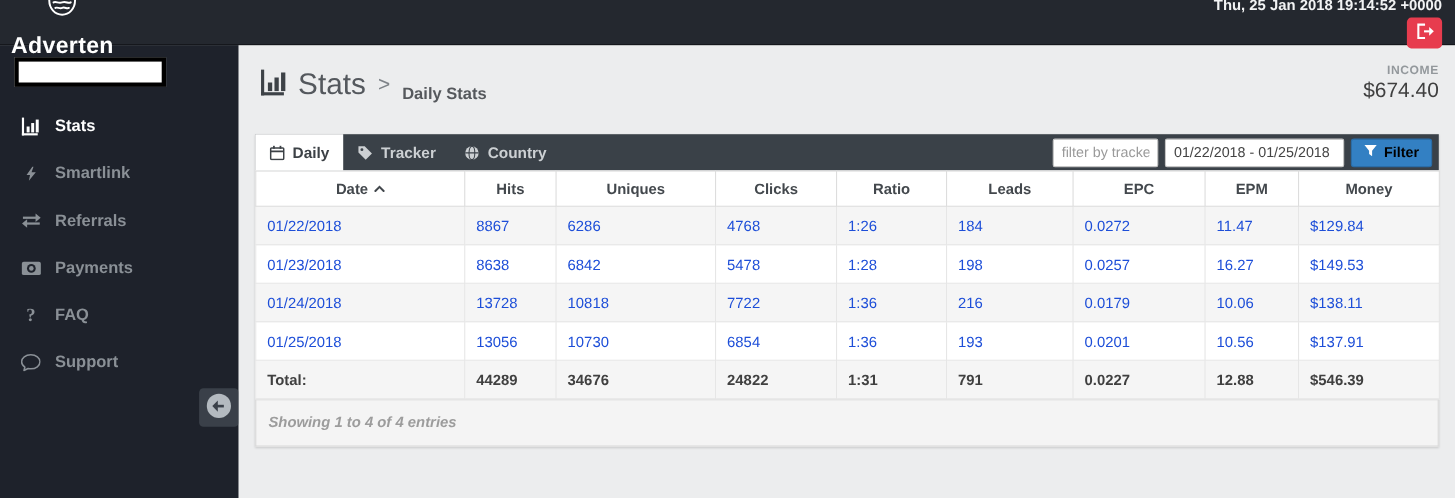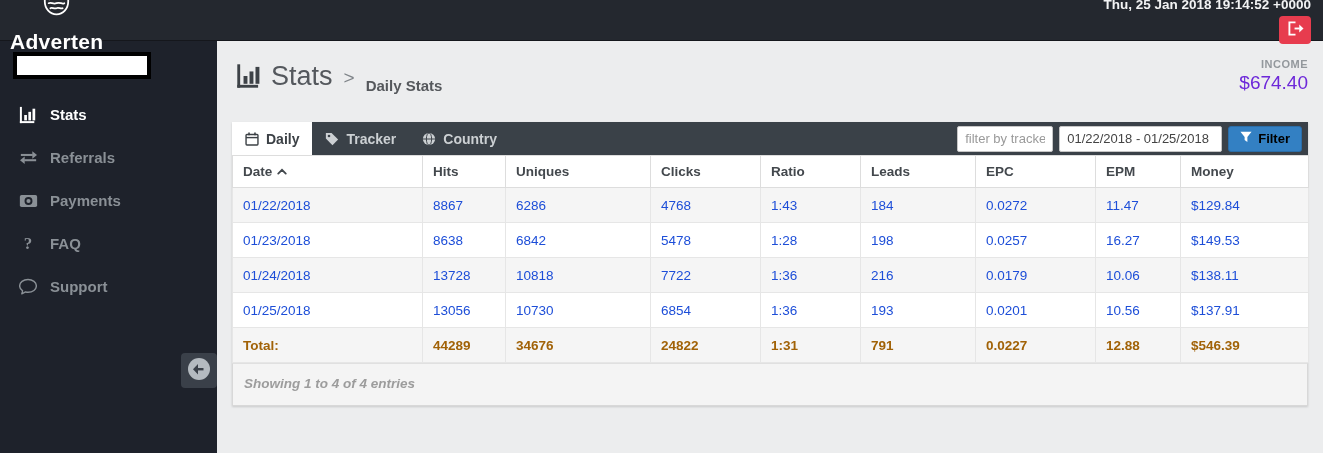--- a/index.html
+++ b/index.html
@@ -52,21 +52,21 @@
     position:absolute; top:17px; left:19px; width:1072px;
     display:flex; justify-content:space-between; align-items:flex-start;
   }
   .breadcrumb { display:flex; align-items:center; gap:9px; }
   .bc-icon { margin-top:3px; color:#3d4247; }
   .bc-title { font-size:27px; color:#54585d; }
   .bc-sep { font-size:19px; color:#7e8388; margin:4px 2px 0; }
   .bc-sub { font-size:15px; font-weight:600; color:#55585c; margin-top:19px; }
   .income { text-align:right; }
   .income-label { font-size:11px; font-weight:600; color:#93989c; letter-spacing:.5px; }
-  .income-value { font-size:19px; color:#6d28d9; margin-top:2px; }
+  .income-value { font-size:19px; color:#404040; margin-top:2px; }
   
   .panel { position:absolute; left:15px; top:81px; width:1076px; box-shadow:0 1px 2px rgba(0,0,0,.15); }
   .tabbar { height:33px; background:#3a4148; display:flex; }
   .tab {
     height:33px; display:flex; align-items:center; gap:7px; padding:0 13px;
     color:#ccd0d3; font-size:14px; font-weight:600; cursor:pointer;
   }
   .tab.active { background:#ffffff; color:#3c4146; }
   .tab-icon { display:flex; align-items:center; }
   .tabbar-filters { margin-left:auto; display:flex; align-items:center; gap:6px; padding-right:6px; }
@@ -78,29 +78,29 @@
   .filter-tracker::placeholder { color:#9a9a9a; opacity:1; }
   .filter-daterange { width:163px; }
   .filter-btn {
     height:26px; padding:0 11px; background:#3380c3; border:1px solid #2a6da8; border-radius:3px;
     color:#000000; font-size:13px; font-weight:600; font-family:"Liberation Sans", sans-serif;
     display:flex; align-items:center; gap:6px; cursor:pointer;
   }
   
   table.stats { width:1076px; table-layout:fixed; border-collapse:collapse; background:#fff; }
   table.stats th {
-    text-align:left; padding:8px 10px; font-size:13.5px; color:#43484d;
+    text-align:center; padding:8px 10px; font-size:13.5px; color:#43484d;
     border:1px solid #dddddd; background:#fff; white-space:nowrap; cursor:pointer;
   }
   table.stats td {
     padding:9.5px 10px; font-size:13.5px; color:#1d4ed8;
     border:1px solid #e6e6e6; white-space:nowrap;
   }
   table.stats tbody tr:nth-child(odd) td { background:#f5f5f5; }
-  table.stats tr.total-row td { font-weight:bold; color:#a16207; background:#fff; }
+  table.stats tr.total-row td { font-weight:bold; color:#404040; background:#fff; }
   .sort-icon { margin-left:5px; vertical-align:1px; }
   .table-footer {
     border:1px solid #d8d8d8; border-top:1px solid #e0e0e0; background:#f4f4f4;
     padding:12px 11px 14px; font-size:13.5px; font-style:italic; font-weight:bold; color:#9c9c9c;
   }
 </style>
 </head>
 <body>
 
 <header class="topbar">
@@ -136,20 +136,28 @@
         <span class="nav-icon">
           <svg width="18" height="18" viewBox="0 0 20 20" fill="currentColor">
             <rect x="1" y="1" width="2.2" height="18"></rect>
             <rect x="1" y="16.8" width="16" height="2.2"></rect>
             <rect x="5.8" y="10" width="3" height="6"></rect>
             <rect x="10.4" y="6.5" width="3" height="9.5"></rect>
             <rect x="15" y="3" width="3" height="13"></rect>
           </svg>
         </span>
         <span class="nav-label">Stats</span>
+      </div>
+      <div class="nav-item">
+        <span class="nav-icon">
+          <svg width="14" height="18" viewBox="0 0 20 20" fill="currentColor">
+            <path d="M12 1 L4.5 11.5 H9 L7.5 19 L16.5 8 H11 L13.5 1 Z"></path>
+          </svg>
+        </span>
+        <span class="nav-label">Smartlink</span>
       </div>
       <div class="nav-item">
         <span class="nav-icon">
           <svg width="19" height="17" viewBox="0 0 22 20" fill="currentColor">
             <rect x="2" y="5.8" width="14" height="2.4"></rect>
             <polygon points="15.5,2.5 21,7 15.5,11.5"></polygon>
             <rect x="6" y="12" width="14" height="2.4"></rect>
             <polygon points="6.5,8.7 1,13.2 6.5,17.7"></polygon>
           </svg>
         </span>
@@ -288,21 +296,21 @@
             <th>EPM</th>
             <th>Money</th>
           </tr>
         </thead>
       <tbody id="stats-body">
           <tr>
             <td>01/22/2018</td>
             <td>8867</td>
             <td>6286</td>
             <td>4768</td>
-            <td>1:43</td>
+            <td>1:26</td>
             <td>184</td>
             <td>0.0272</td>
             <td>11.47</td>
             <td>$129.84</td>
           </tr>
           <tr>
             <td>01/23/2018</td>
             <td>8638</td>
             <td>6842</td>
             <td>5478</td>

